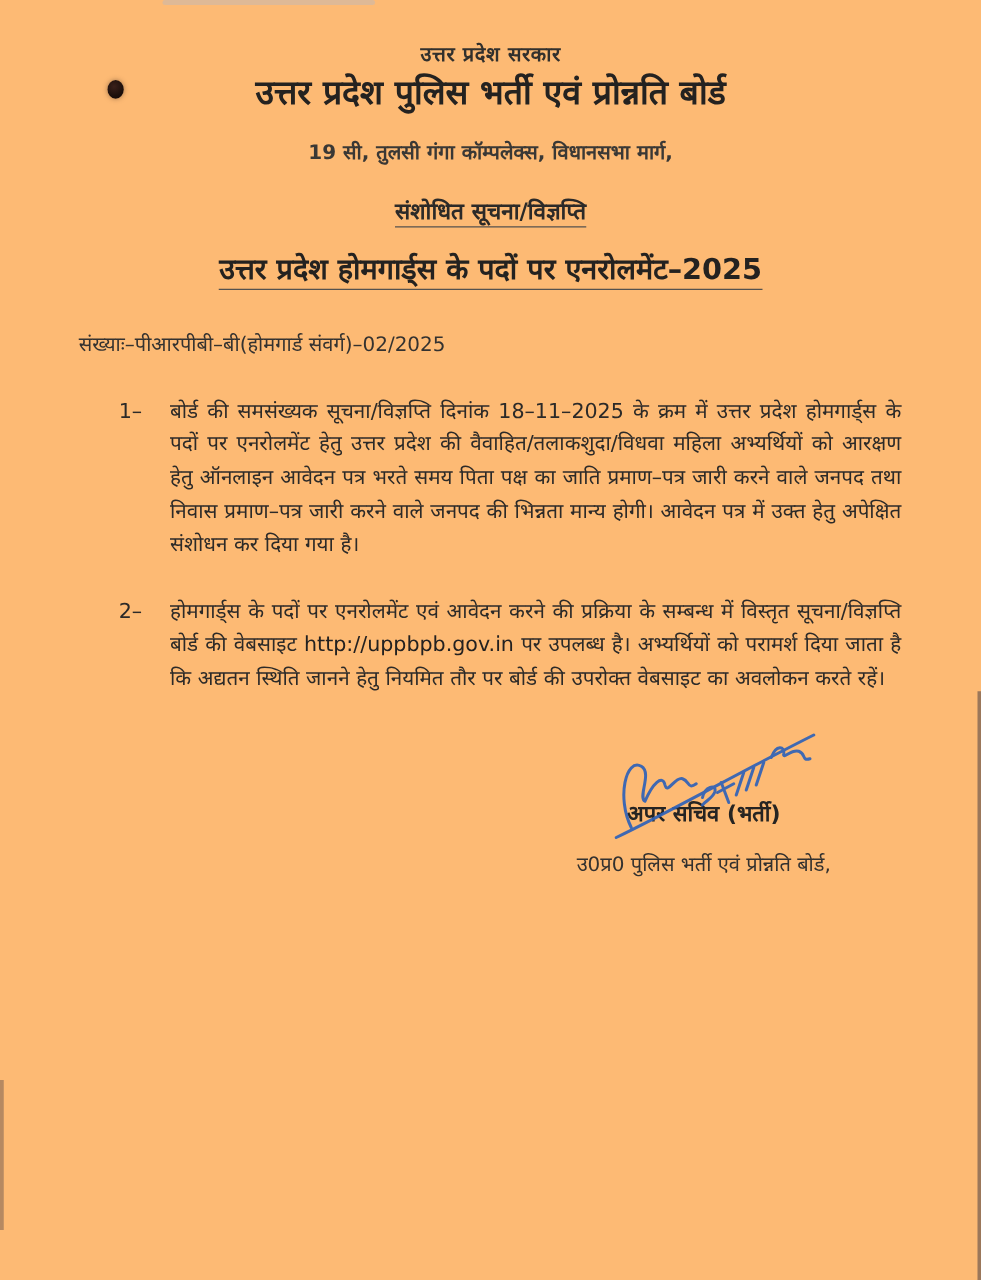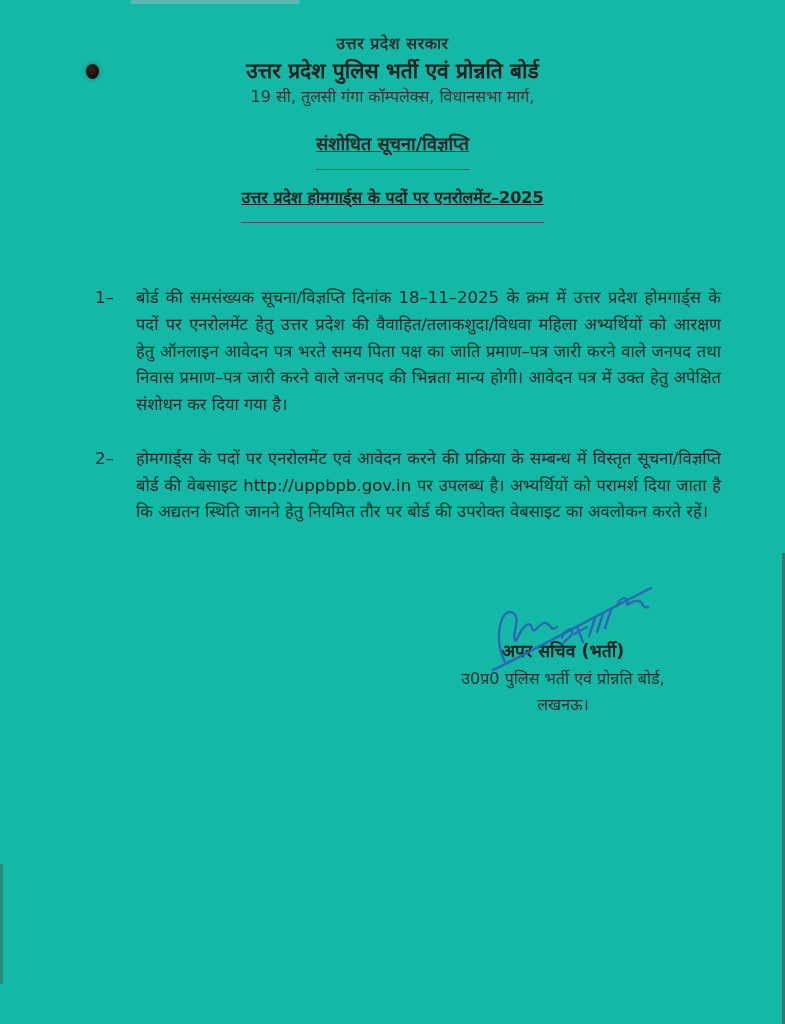--- a/index.html
+++ b/index.html
@@ -5,21 +5,21 @@
   * { margin: 0; padding: 0; box-sizing: border-box; }
   html, body { width: 785px; height: 1024px; }
   body {
     font-family: "DejaVu Sans", sans-serif;
     background: #e8e8e8;
   }
   .page {
     position: relative;
     width: 785px;
     height: 1024px;
-    background: #14b8a6;
+    background: #fdba74;
     color: #2e2c2a;
     overflow: hidden;
   }
   
   .scan-smudge-top {
     position: absolute; top: 0; left: 130px; width: 170px; height: 4px;
     background: #b9b9c2; opacity: .45; border-radius: 2px;
   }
   .scan-edge-right {
     position: absolute; right: 0; bottom: 0; width: 3px; height: 46%;
@@ -31,28 +31,28 @@
   }
   .punch-hole {
     position: absolute; left: 86px; top: 64px; width: 13px; height: 15px;
     border-radius: 50%;
     background: radial-gradient(circle at 40% 35%, #3a201a 0%, #1c0f0b 60%, #120806 100%);
     box-shadow: 0 0 4px rgba(60,40,30,.5);
   }
 
   .letterhead { text-align: center; padding-top: 34px; line-height: 1.25; }
   .gov-line  { font-size: 16px; font-weight: 700; letter-spacing: .5px; color: #32302d; }
-  .board-name { font-size: 21px; font-weight: 700; margin-top: 4px; color: #242220; }
-  .addr { font-size: 16px; color: #3a3835; margin-top: 3px; }
+  .board-name { font-size: 27px; font-weight: 700; margin-top: 4px; color: #242220; }
+  .addr { font-size: 16px; color: #3a3835; margin-top: 20px; font-weight: bold; }
 
   .notice-type { text-align: center; margin-top: 24px; font-size: 18px; font-weight: 700; color: #2c2a28; }
   .notice-type span, .notice-title span {
-    display: inline-block; border-bottom: 1.6px solid #55524e; padding-bottom: 14px; text-decoration: underline;
+    display: inline-block; border-bottom: 1.6px solid #55524e; padding-bottom: 1px;
   }
-  .notice-title { text-align: center; margin-top: 16px; font-size: 16px; font-weight: 700; color: #242220; }
+  .notice-title { text-align: center; margin-top: 16px; font-size: 23px; font-weight: 700; color: #242220; }
 
   .ref-row {
     display: flex; justify-content: space-between; align-items: baseline;
     padding: 0 70px 0 63px; margin-top: 32px; font-size: 16px; color: #343230;
   }
 
   .paras { margin-top: 30px; }
   .para {
     display: flex; align-items: flex-start;
     padding-left: 95px; padding-right: 64px;
@@ -65,21 +65,21 @@
 
   .signature-block {
     position: absolute; top: 582px; right: 77px; width: 290px;
     text-align: center;
   }
   .sig-svg {
     position: absolute; left: 42px; top: -4px; width: 220px; height: 100px;
     overflow: visible; pointer-events: none;
   }
   .sig-designation { margin-top: 56px; font-size: 17.5px; font-weight: 700; color: #262422; }
-  .sig-org  { margin-top: 5px; font-size: 16px; color: #33312f; }
+  .sig-org  { margin-top: 18px; font-size: 16px; color: #33312f; }
   .sig-place { margin-top: 4px; font-size: 16px; color: #33312f; }
 </style>
 </head>
 <body>
 
 <div class="page">
 
   <div class="scan-smudge-top"></div>
   <div class="scan-edge-right"></div>
   <div class="scan-edge-bottomleft"></div>
@@ -93,20 +93,21 @@
 
   <div class="notice-type">
     <span>संशोधित सूचना/विज्ञप्ति</span>
   </div>
 
   <div class="notice-title">
     <span>उत्तर प्रदेश होमगार्ड्स के पदों पर एनरोलमेंट–2025</span>
   </div>
 
   <div class="ref-row">
+    <span class="ref-number">संख्याः–पीआरपीबी–बी(होमगार्ड संवर्ग)–02/2025</span>
   </div>
 
   <div class="paras">
     <div class="para">
       <span class="num">1–</span>
       <span class="body">बोर्ड की समसंख्यक सूचना/विज्ञप्ति दिनांक 18–11–2025 के क्रम में उत्तर प्रदेश होमगार्ड्स के पदों पर एनरोलमेंट हेतु उत्तर प्रदेश की वैवाहित/तलाकशुदा/विधवा महिला अभ्यर्थियों को आरक्षण हेतु ऑनलाइन आवेदन पत्र भरते समय पिता पक्ष का जाति प्रमाण–पत्र जारी करने वाले जनपद तथा निवास प्रमाण–पत्र जारी करने वाले जनपद की भिन्नता मान्य होगी। आवेदन पत्र में उक्त हेतु अपेक्षित संशोधन कर दिया गया है।</span>
     </div>
     <div class="para">
       <span class="num">2–</span>
       <span class="body"><span>होमगार्ड्स के पदों पर एनरोलमेंट एवं आवेदन करने की प्रक्रिया के सम्बन्ध में विस्तृत सूचना/विज्ञप्ति बोर्ड की वेबसाइट </span><span class="url-text">http://uppbpb.gov.in</span><span> पर उपलब्ध है। अभ्यर्थियों को परामर्श दिया जाता है कि अद्यतन स्थिति जानने हेतु नियमित तौर पर बोर्ड की उपरोक्त वेबसाइट का अवलोकन करते रहें।</span></span>
@@ -123,16 +124,15 @@
       <path d="M97,60 C99,51 108,49 107,55 C106,60 99,63 97,66"></path>
 
       <path d="M112,48 L118,64 M109,56 L122,49"></path>
 
       <path d="M130,40 L124,58 M138,36 L132,54 M146,32 L140,50"></path>
 
       <path d="M152,28 C156,17 163,19 162,25 C161,30 168,21 174,23 C180,25 176,31 183,29"></path>
     </svg>
     <div class="sig-designation">अपर सचिव (भर्ती)</div>
     <div class="sig-org">उ0प्र0 पुलिस भर्ती एवं प्रोन्नति बोर्ड,</div>
-    <div class="sig-place">लखनऊ।</div>
   </div>
 
 </div>
 
 </body></html>

